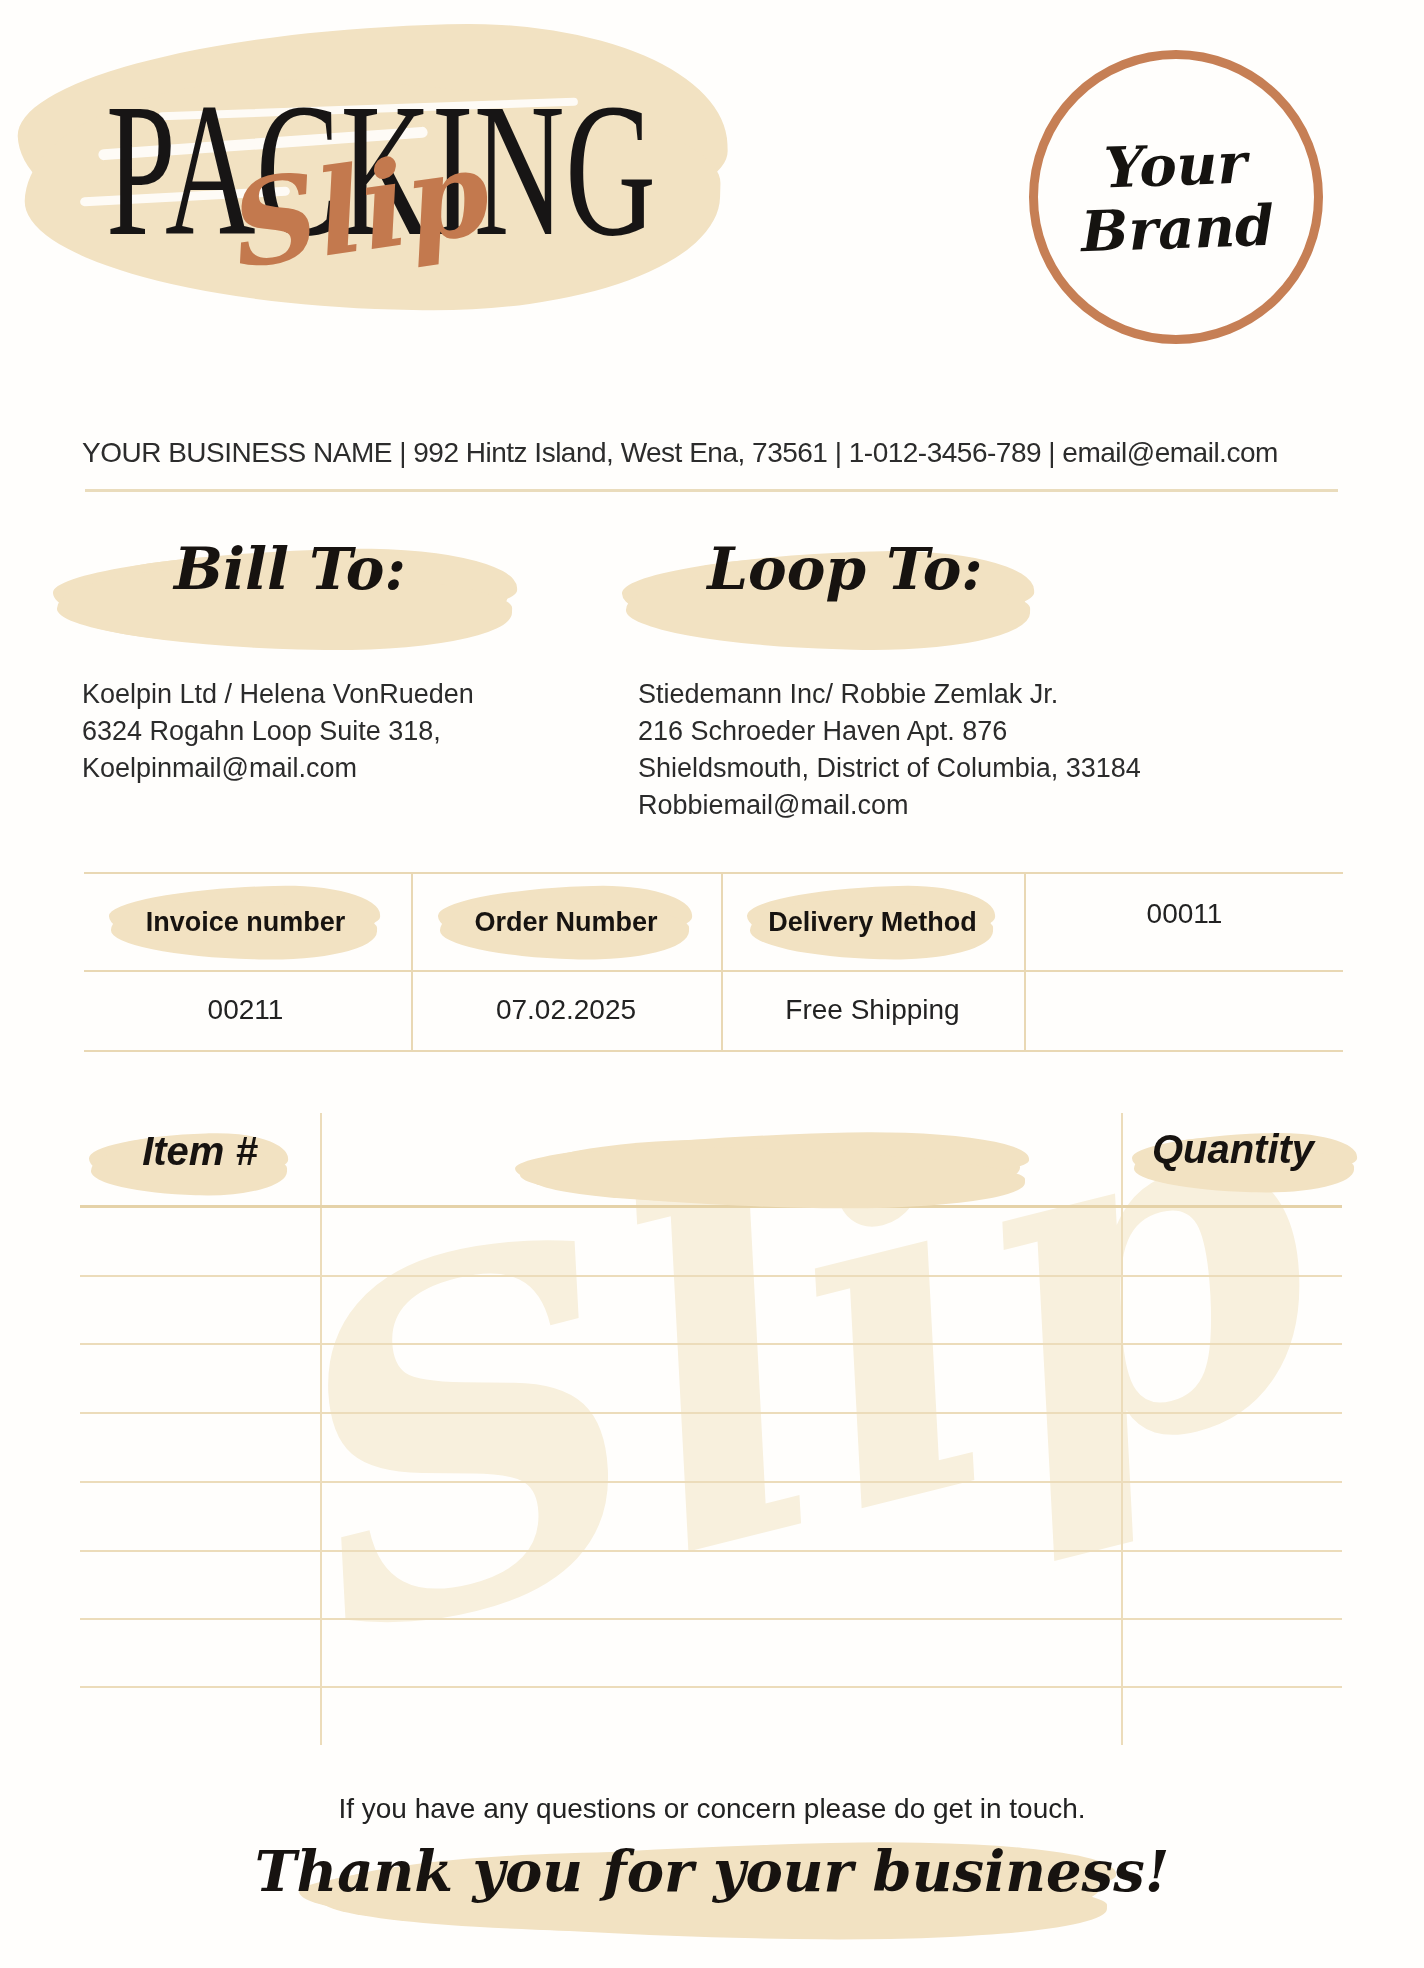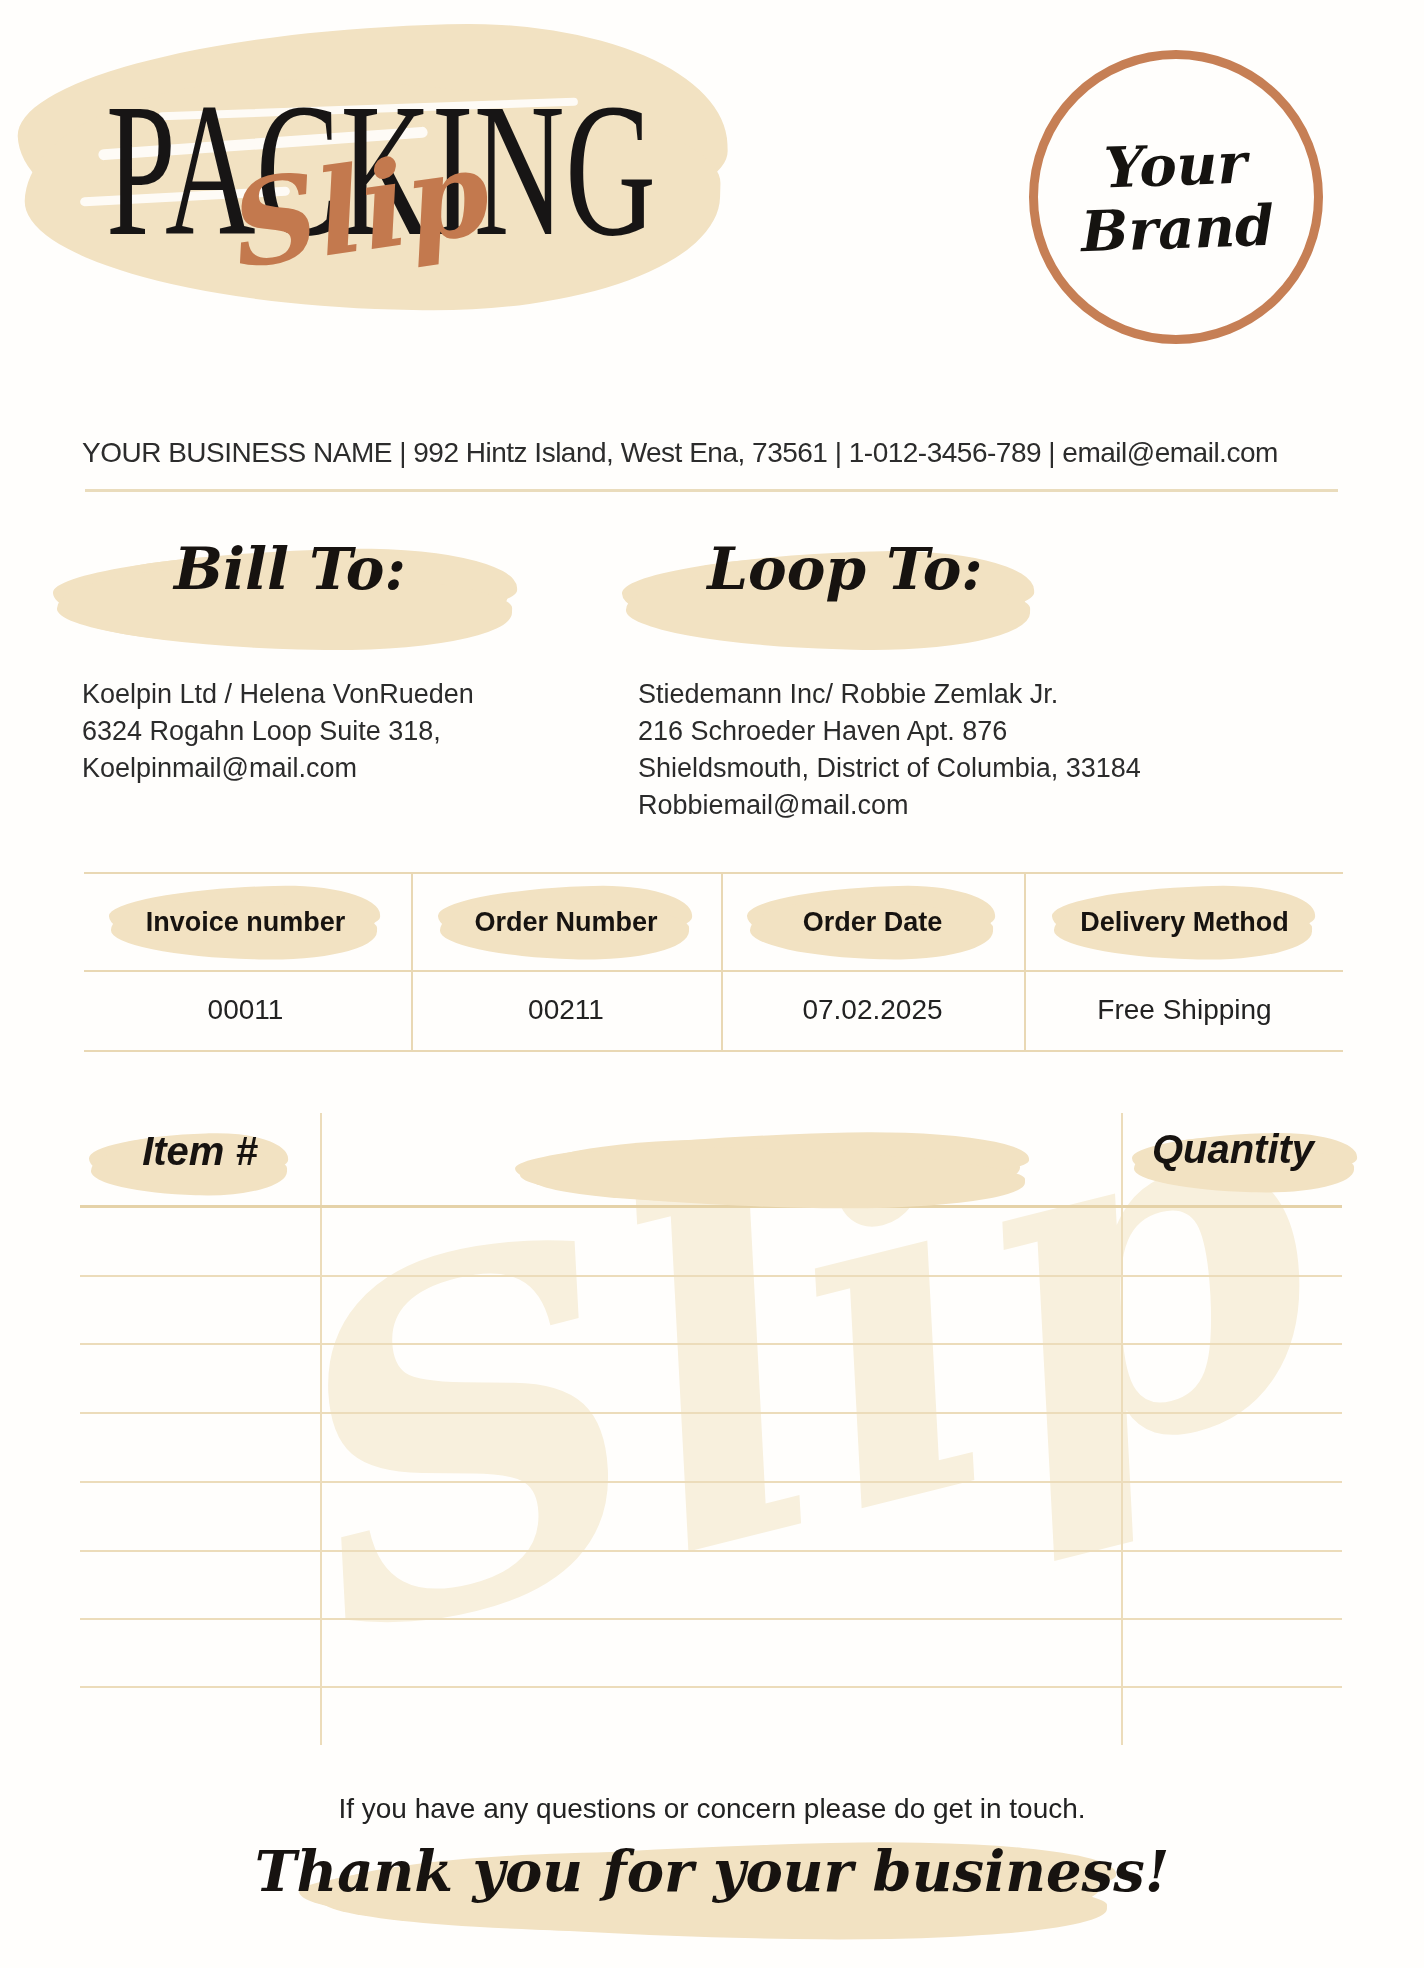--- a/index.html
+++ b/index.html
@@ -137,24 +137,20 @@
       <div class="ot-head-cell">
         <div class="brush"></div>
         <span>Invoice number</span>
       </div>
       <div class="ot-head-cell">
         <div class="brush"></div>
         <span>Order Number</span>
       </div>
       <div class="ot-head-cell">
         <div class="brush"></div>
-        <span>Order Date</span>
-      </div>
-      <div class="ot-head-cell">
-        <div class="brush"></div>
         <span>Delivery Method</span>
       </div>
       <div class="ot-val-cell">00011</div>
       <div class="ot-val-cell">00211</div>
       <div class="ot-val-cell">07.02.2025</div>
       <div class="ot-val-cell">Free Shipping</div>
     </div>
   </div>
 
   <div class="watermark">Slip</div>

